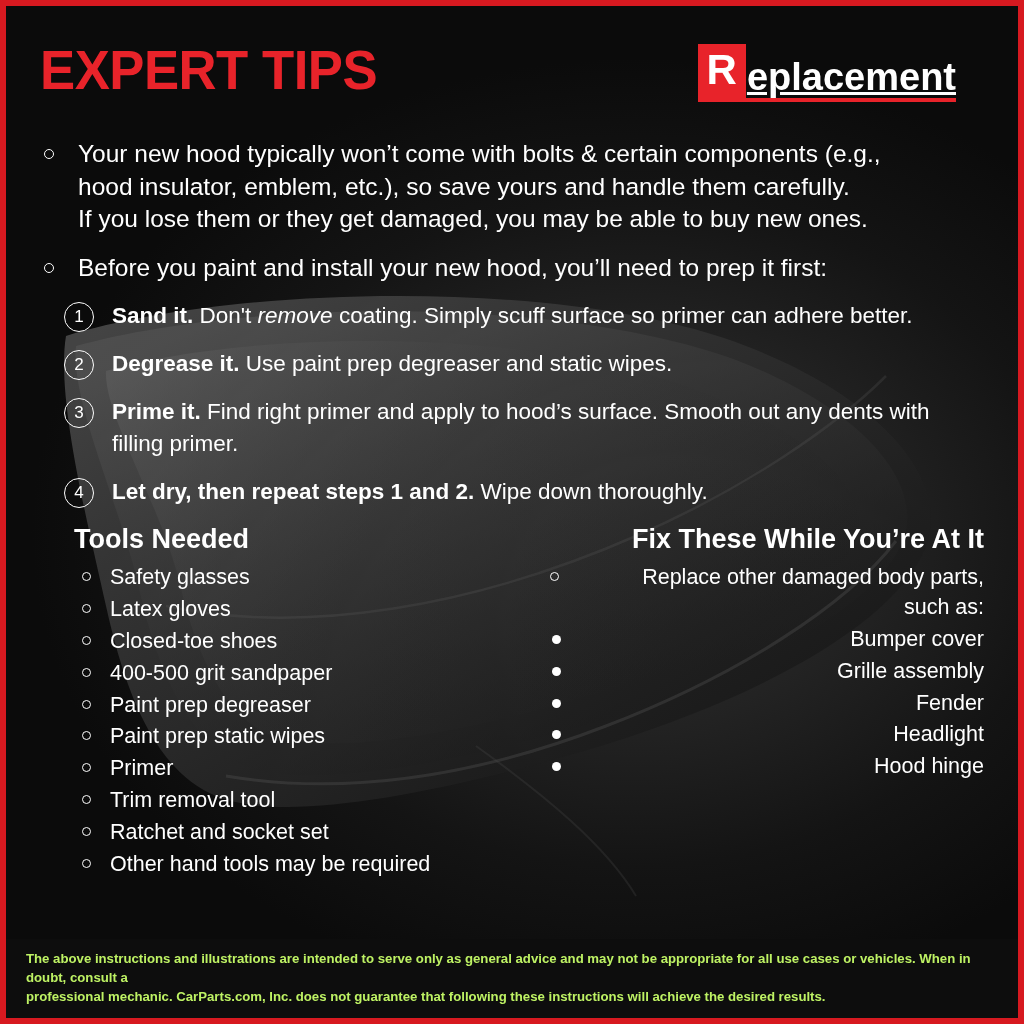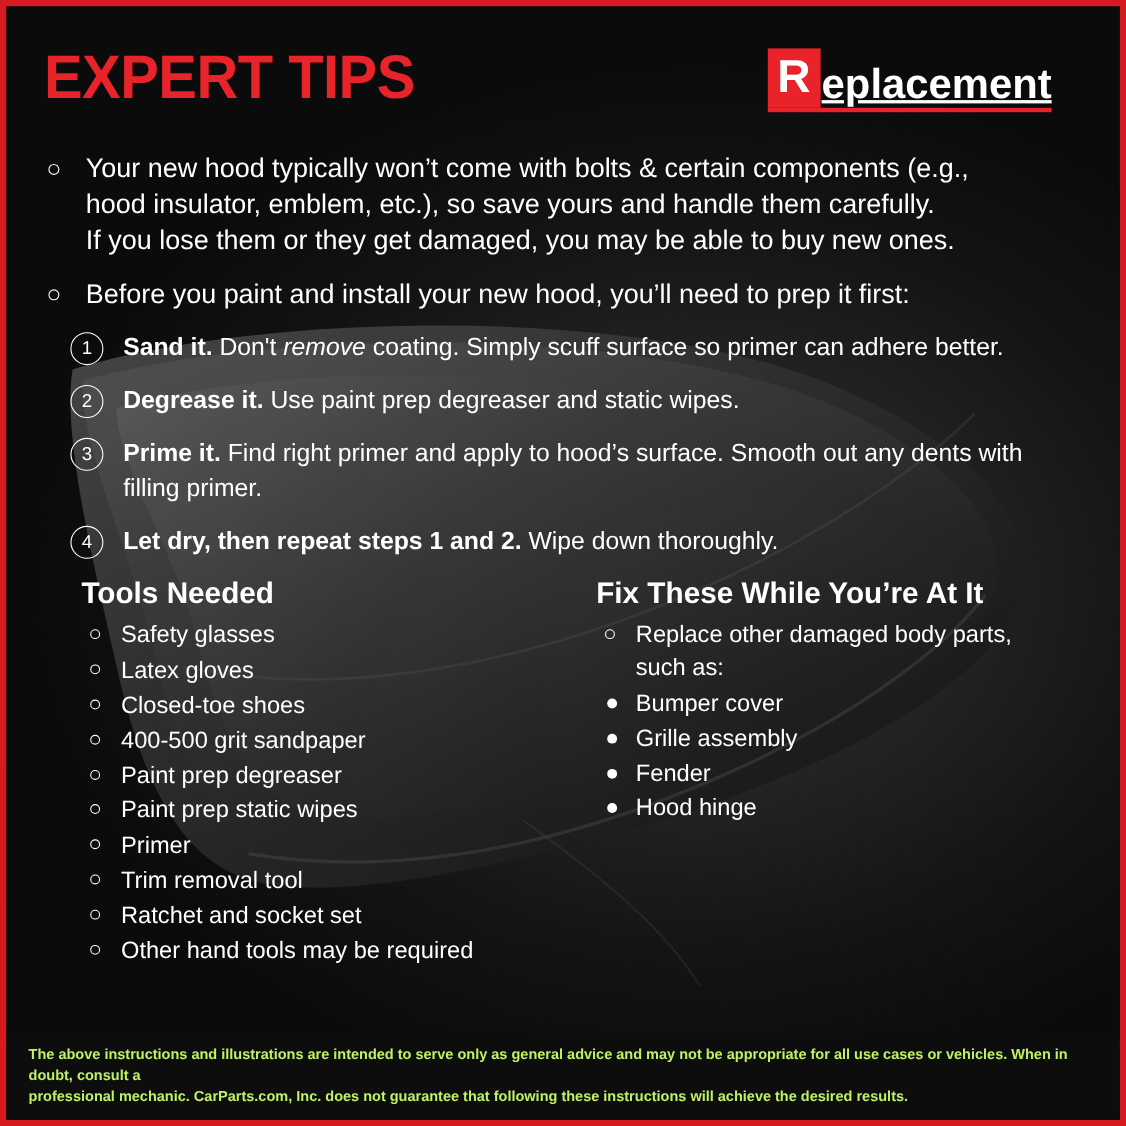--- a/index.html
+++ b/index.html
@@ -125,21 +125,21 @@
   }
   .step b { font-weight: bold; }
   .step i { font-style: italic; }
 
   
   .cols {
     display: flex;
     margin-top: 16px;
   }
   .col { width: 50%; }
-  .col.right { padding-left: 30px; }
+  .col.right { padding-left: 30px; text-align: right; }
   .col-head {
     color: #ffffff;
     font-size: 27px;
     font-weight: bold;
     margin-bottom: 8px;
     padding-left: 34px;
   }
   .col.right .col-head { padding-left: 0; }
   .clist { padding-left: 70px; }
   .col.right .clist { padding-left: 36px; }
@@ -295,20 +295,21 @@
             <li class="citem">
               <span class="hollow"></span>
               <span>Replace other damaged body parts,</span><br>
               <span>such as:</span>
             </li>
           </ul>
           <ul class="sublist clist">
             <li class="subitem"><span class="dot"></span><span>Bumper cover</span></li>
             <li class="subitem"><span class="dot"></span><span>Grille assembly</span></li>
             <li class="subitem"><span class="dot"></span><span>Fender</span></li>
+            <li class="subitem"><span class="dot"></span><span>Headlight</span></li>
             <li class="subitem"><span class="dot"></span><span>Hood hinge</span></li>
           </ul>
         </div>
 
       </div>
     </div>
   </div>
 
   <div class="footer-rule"></div>
   <div class="footer">

